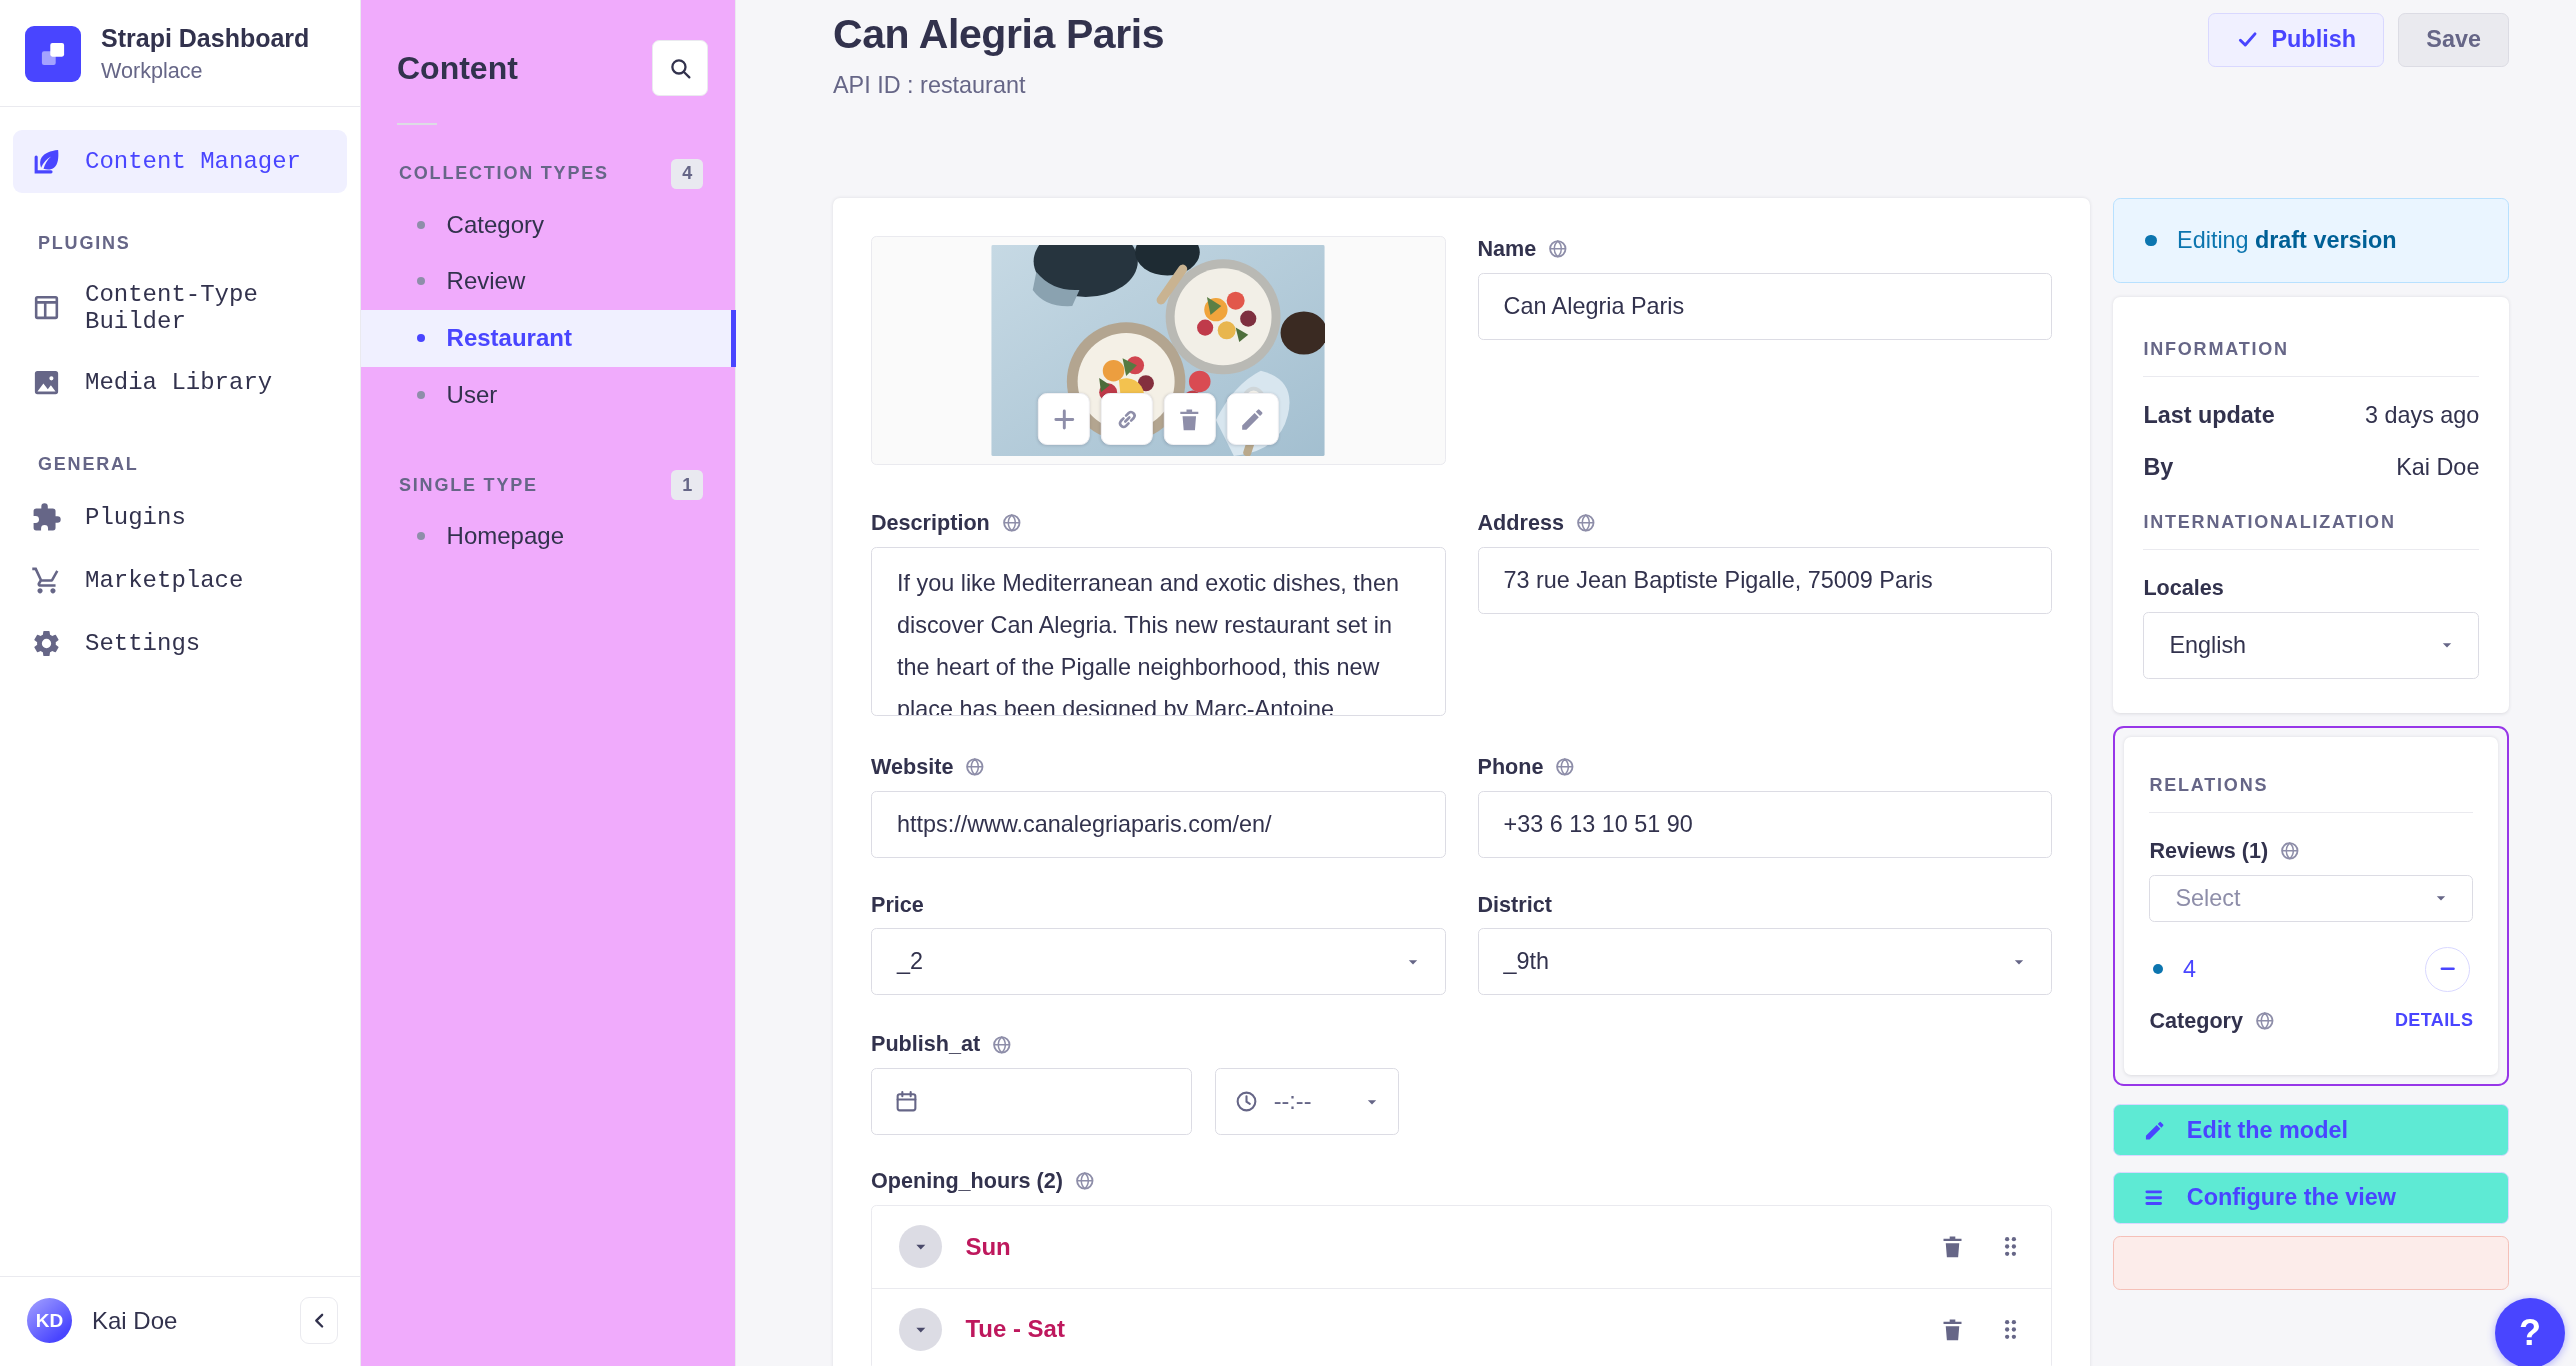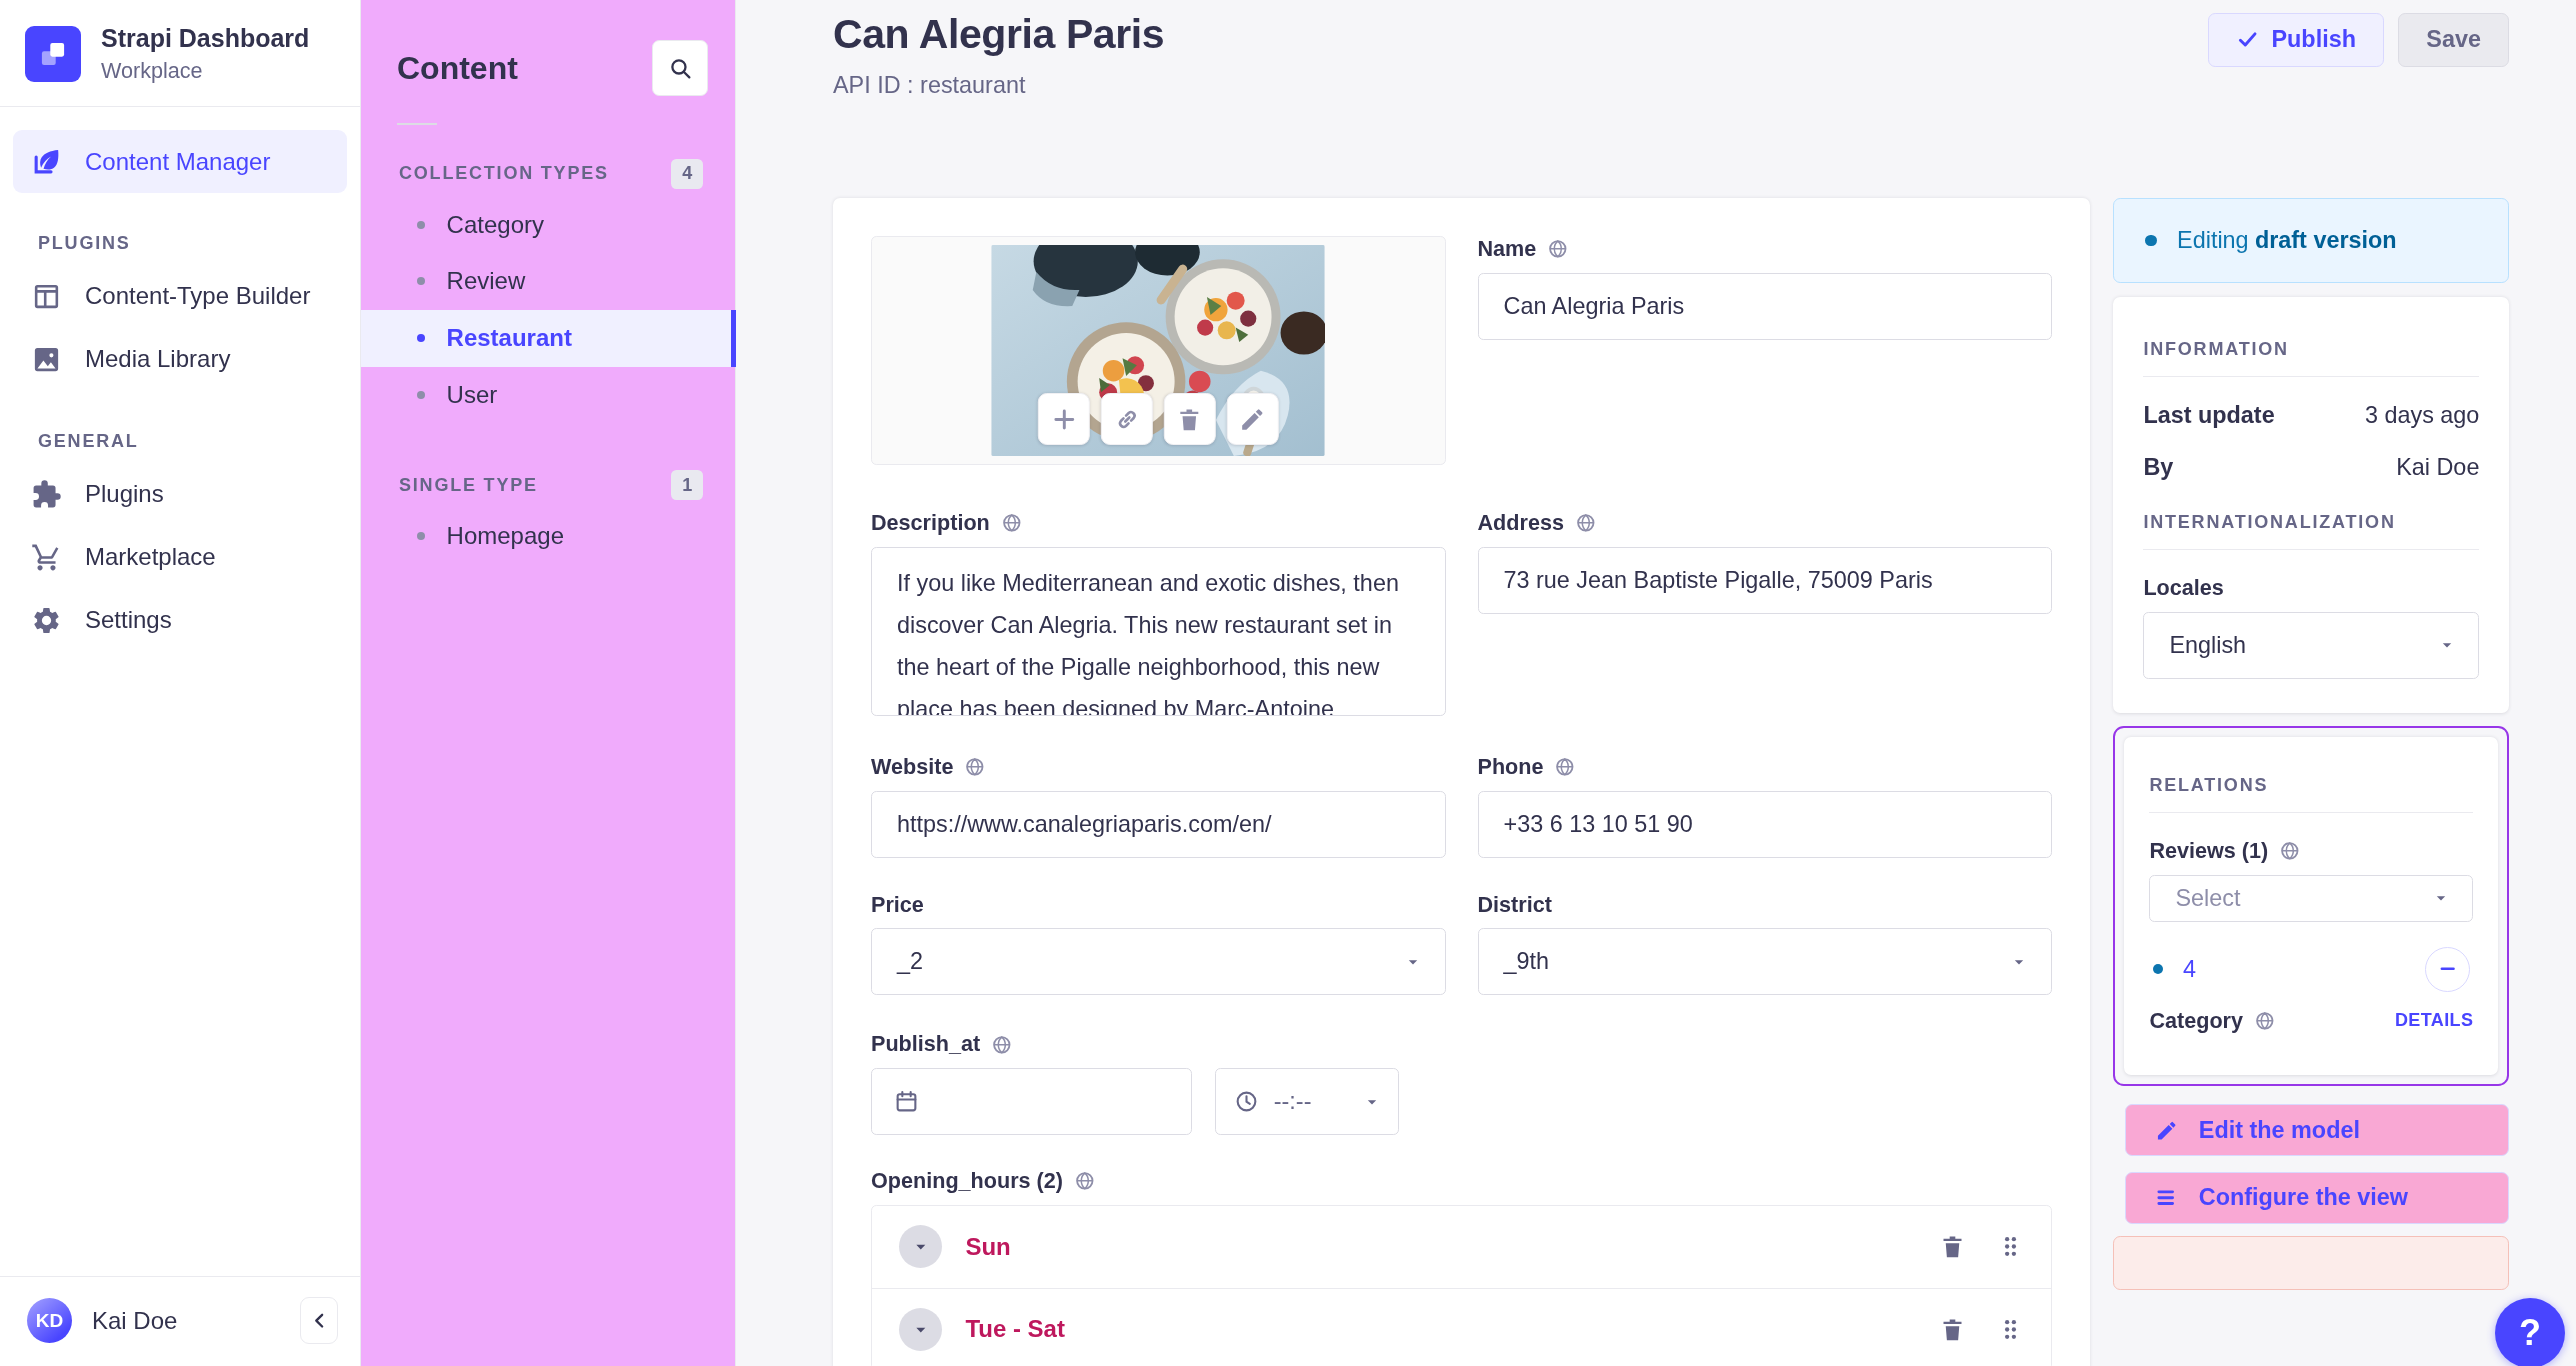--- a/index.html
+++ b/index.html
@@ -24,21 +24,21 @@
   .brand-logo {
     width: 56px; height: 56px; border-radius: 9px; background: #4945ff; flex: none;
     display: flex; align-items: center; justify-content: center;
   }
   .brand-name { font-size: 25px; font-weight: 700; color: #32324d; line-height: 1.25; }
   .brand-sub  { font-size: 21.6px; color: #666687; margin-top: 3.6px; }
   .nav-divider { height: 0.9px; background: #eaeaef; margin: 0; }
   .nav-item {
     display: flex; align-items: center; gap: 23.4px;
     margin: 0 12.6px; padding: 16px 18px; border-radius: 9px;
-    font-size: 24px; color: #32324d; cursor: pointer;
+    font-size: 24px; color: #32324d; cursor: pointer; font-family: Liberation Mono, monospace;
   }
   .nav-item .ic { color: #666687; }
   .nav-item.active { background: #f0f0ff; color: #4945ff; margin-top: 23.4px; }
   .nav-item.active .ic { color: #4945ff; }
   .nav-section {
     font-size: 18px; font-weight: 700; letter-spacing: 1.8px; color: #666687;
     margin: 40px 0 10.8px 38px;
   }
   .leftnav-footer {
     margin-top: auto; border-top: 0.9px solid #eaeaef;
@@ -178,22 +178,22 @@
     margin-left: auto; width: 45px; height: 45px; border-radius: 50%;
     background: #fff; border: 0.9px solid #d9d8ff; color: #4945ff;
     display: flex; align-items: center; justify-content: center; cursor: pointer;
   }
   .cat-select { height: 58px; padding-right: 16px; }
   .cat-left { display: flex; align-items: center; }
   .cat-right { display: flex; align-items: center; gap: 16px; color: #666687; }
   .cat-text { font-size: 23.4px; color: #32324d; }
   .panel-btn {
     display: flex; align-items: center; gap: 20px; height: 52px; padding: 0 29px;
-    background: #f9a8d4; border: 0.9px solid #d9d8ff; border-radius: 7.2px;
-    color: #4945ff; font-size: 23.4px; font-weight: 700; cursor: pointer; margin-left: 12px;
+    background: #5eead4; border: 0.9px solid #d9d8ff; border-radius: 7.2px;
+    color: #4945ff; font-size: 23.4px; font-weight: 700; cursor: pointer;
   }
   .edit-model-btn { margin-top: 18px; }
   .configure-btn { margin-top: 15.3px; }
   .danger-strip {
     margin-top: 12.6px; height: 54px; background: #fcecea; border: 0.9px solid #f5c0b8;
     border-radius: 7.2px; cursor: pointer;
   }
   .help-btn {
     position: absolute; left: 2495px; top: 1298px; width: 70px; height: 70px;
     border-radius: 50%; background: #4945ff; color: #fff; border: none;

